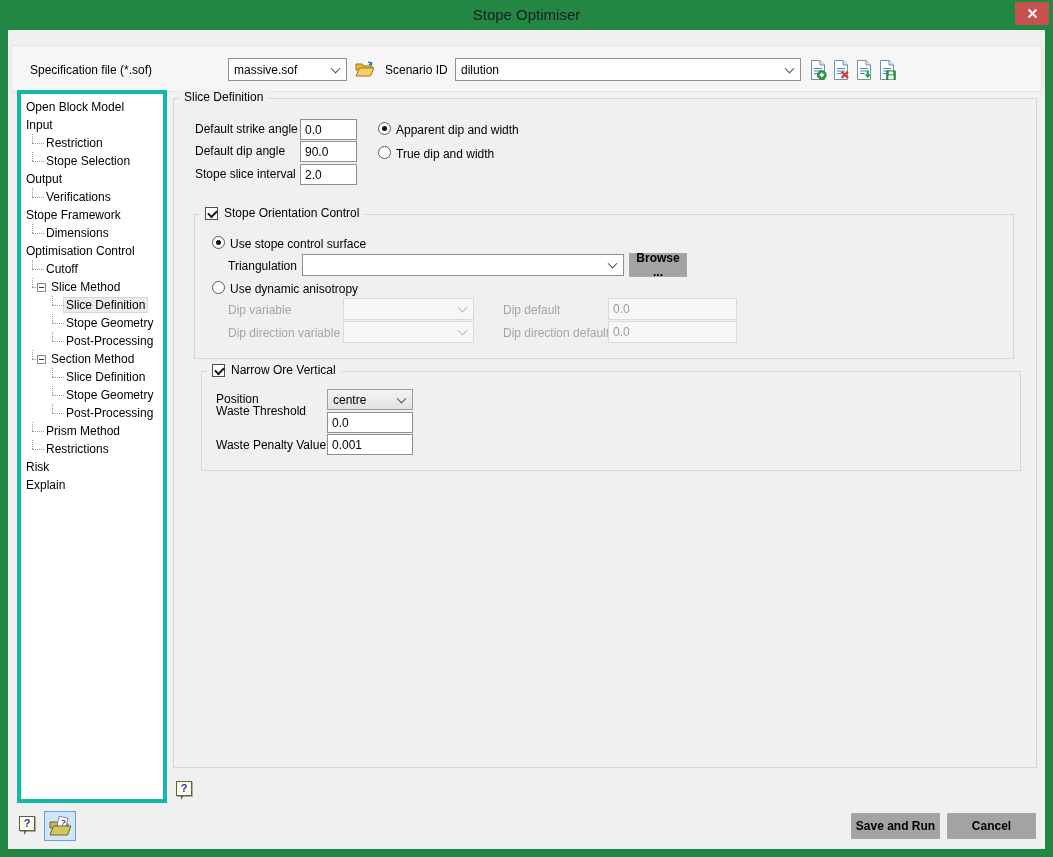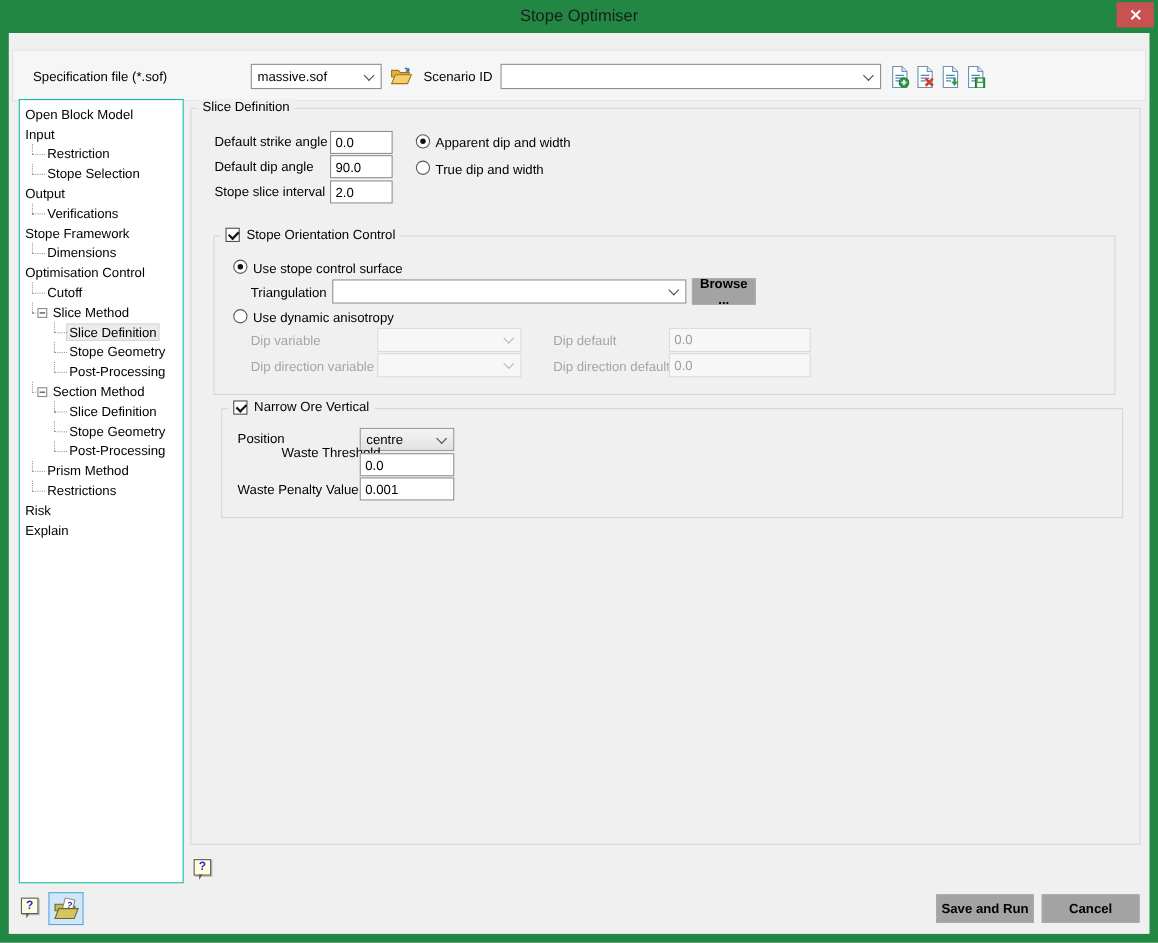--- a/index.html
+++ b/index.html
@@ -70,21 +70,21 @@
   
   .gbox { position:absolute; border:1px solid #d6d6d6; }
   .gbox-title {
     position:absolute; top:-9px; left:5px; background:#f0f0f0;
     padding:0 5px; display:flex; align-items:center; gap:6px; font-size:12px;
     white-space:nowrap;
   }
   
   .tree-panel {
     position:absolute; left:9px; top:60px; width:150px; height:713px;
-    background:#fff; border:1px solid #14b8a6; overflow:hidden; padding-top:4px;
+    background:#fff; border:4px solid #14b8a6; overflow:hidden; padding-top:4px;
   }
   .tree-item { display:flex; align-items:center; height:18px; cursor:pointer; }
   .tree-item.lvl0 { padding-left:5px; }
   .tree-item.lvl1 { padding-left:11px; }
   .tree-item.lvl2 { padding-left:31px; }
   .connector { position:relative; width:14px; height:18px; flex:0 0 auto; }
   .connector::before { content:""; position:absolute; left:0; top:0; height:9px;
     border-left:1px dotted #9a9a9a; }
   .connector::after { content:""; position:absolute; left:0; top:9px; width:12px;
     border-top:1px dotted #9a9a9a; }
@@ -149,20 +149,21 @@
     <svg width="20" height="18" viewBox="0 0 20 18">
       <path d="M1 4 h6 l2 2 h8 v4 H1 z" fill="#e8b23c" stroke="#a0761c" stroke-width="1"></path>
       <path d="M1 16 L4.5 8 H19 l-3.5 8 z" fill="#f5cf6e" stroke="#a0761c" stroke-width="1"></path>
       <path d="M13 2 a3.4 3.4 0 0 1 3.2 2.3 M16.5 2 v2.6 h-2.6" fill="none" stroke="#2f6fb2" stroke-width="1.4"></path>
     </svg>
   </div>
 
   <div class="lbl" style="left:377px; top:33px;text-align:right;">Scenario ID</div>
 
   <div class="combo" style="left:447px; top:28px; width:346px; height:23px;">
+    <span class="combo-text">dilution</span>
     <span class="chev"></span>
   </div>
 
   <div class="icon-btn" style="left:801px; top:30px; width:18px; height:20px;">
     <svg width="18" height="20" viewBox="0 0 18 20">
       <path d="M2.5 .5 h8.5 l4.5 4.5 v14.5 h-13 z" fill="#ffffff" stroke="#6b93ad"></path>
       <path d="M11 .5 v4.5 h4.5" fill="#dce9f3" stroke="#6b93ad"></path>
       <path d="M5 8.5 h8 M5 11 h8 M5 13.5 h4.5" stroke="#4b87c5" stroke-width="1"></path>
       <circle cx="12.8" cy="15" r="4.3" fill="#2f9e44" stroke="#1d7a30"></circle>
       <path d="M12.8 12.7 v4.6 M10.5 15 h4.6" stroke="#ffffff" stroke-width="1.5"></path>
@@ -341,21 +342,21 @@
         <span class="cb on"></span>
         <span>Narrow Ore Vertical</span>
       </div>
 
       <div class="lbl" style="left:14px; top:20px;">Position</div>
       <div class="combo graybtn" style="left:125px; top:17px; width:86px; height:21px;">
         <span class="combo-text">centre</span>
         <span class="chev"></span>
       </div>
 
-      <div class="lbl" style="left:14px; top:32px;margin-left:40px;">Waste Threshold</div>
+      <div class="lbl" style="left:14px; top:32px;">Waste Threshold</div>
       <input class="tinput" style="left: 125px; top: 40px; width: 86px; height: 21px;" value="0.0">
 
       <div class="lbl" style="left:14px; top:66px;">Waste Penalty Value</div>
       <input class="tinput" style="left: 125px; top: 62px; width: 86px; height: 21px;" value="0.001">
     </div>
   </div>
 
   <div class="help-icon" style="left:168px; top:751px;">?</div>
 
   <div class="help-icon" style="left:11px; top:786px;">?</div>

